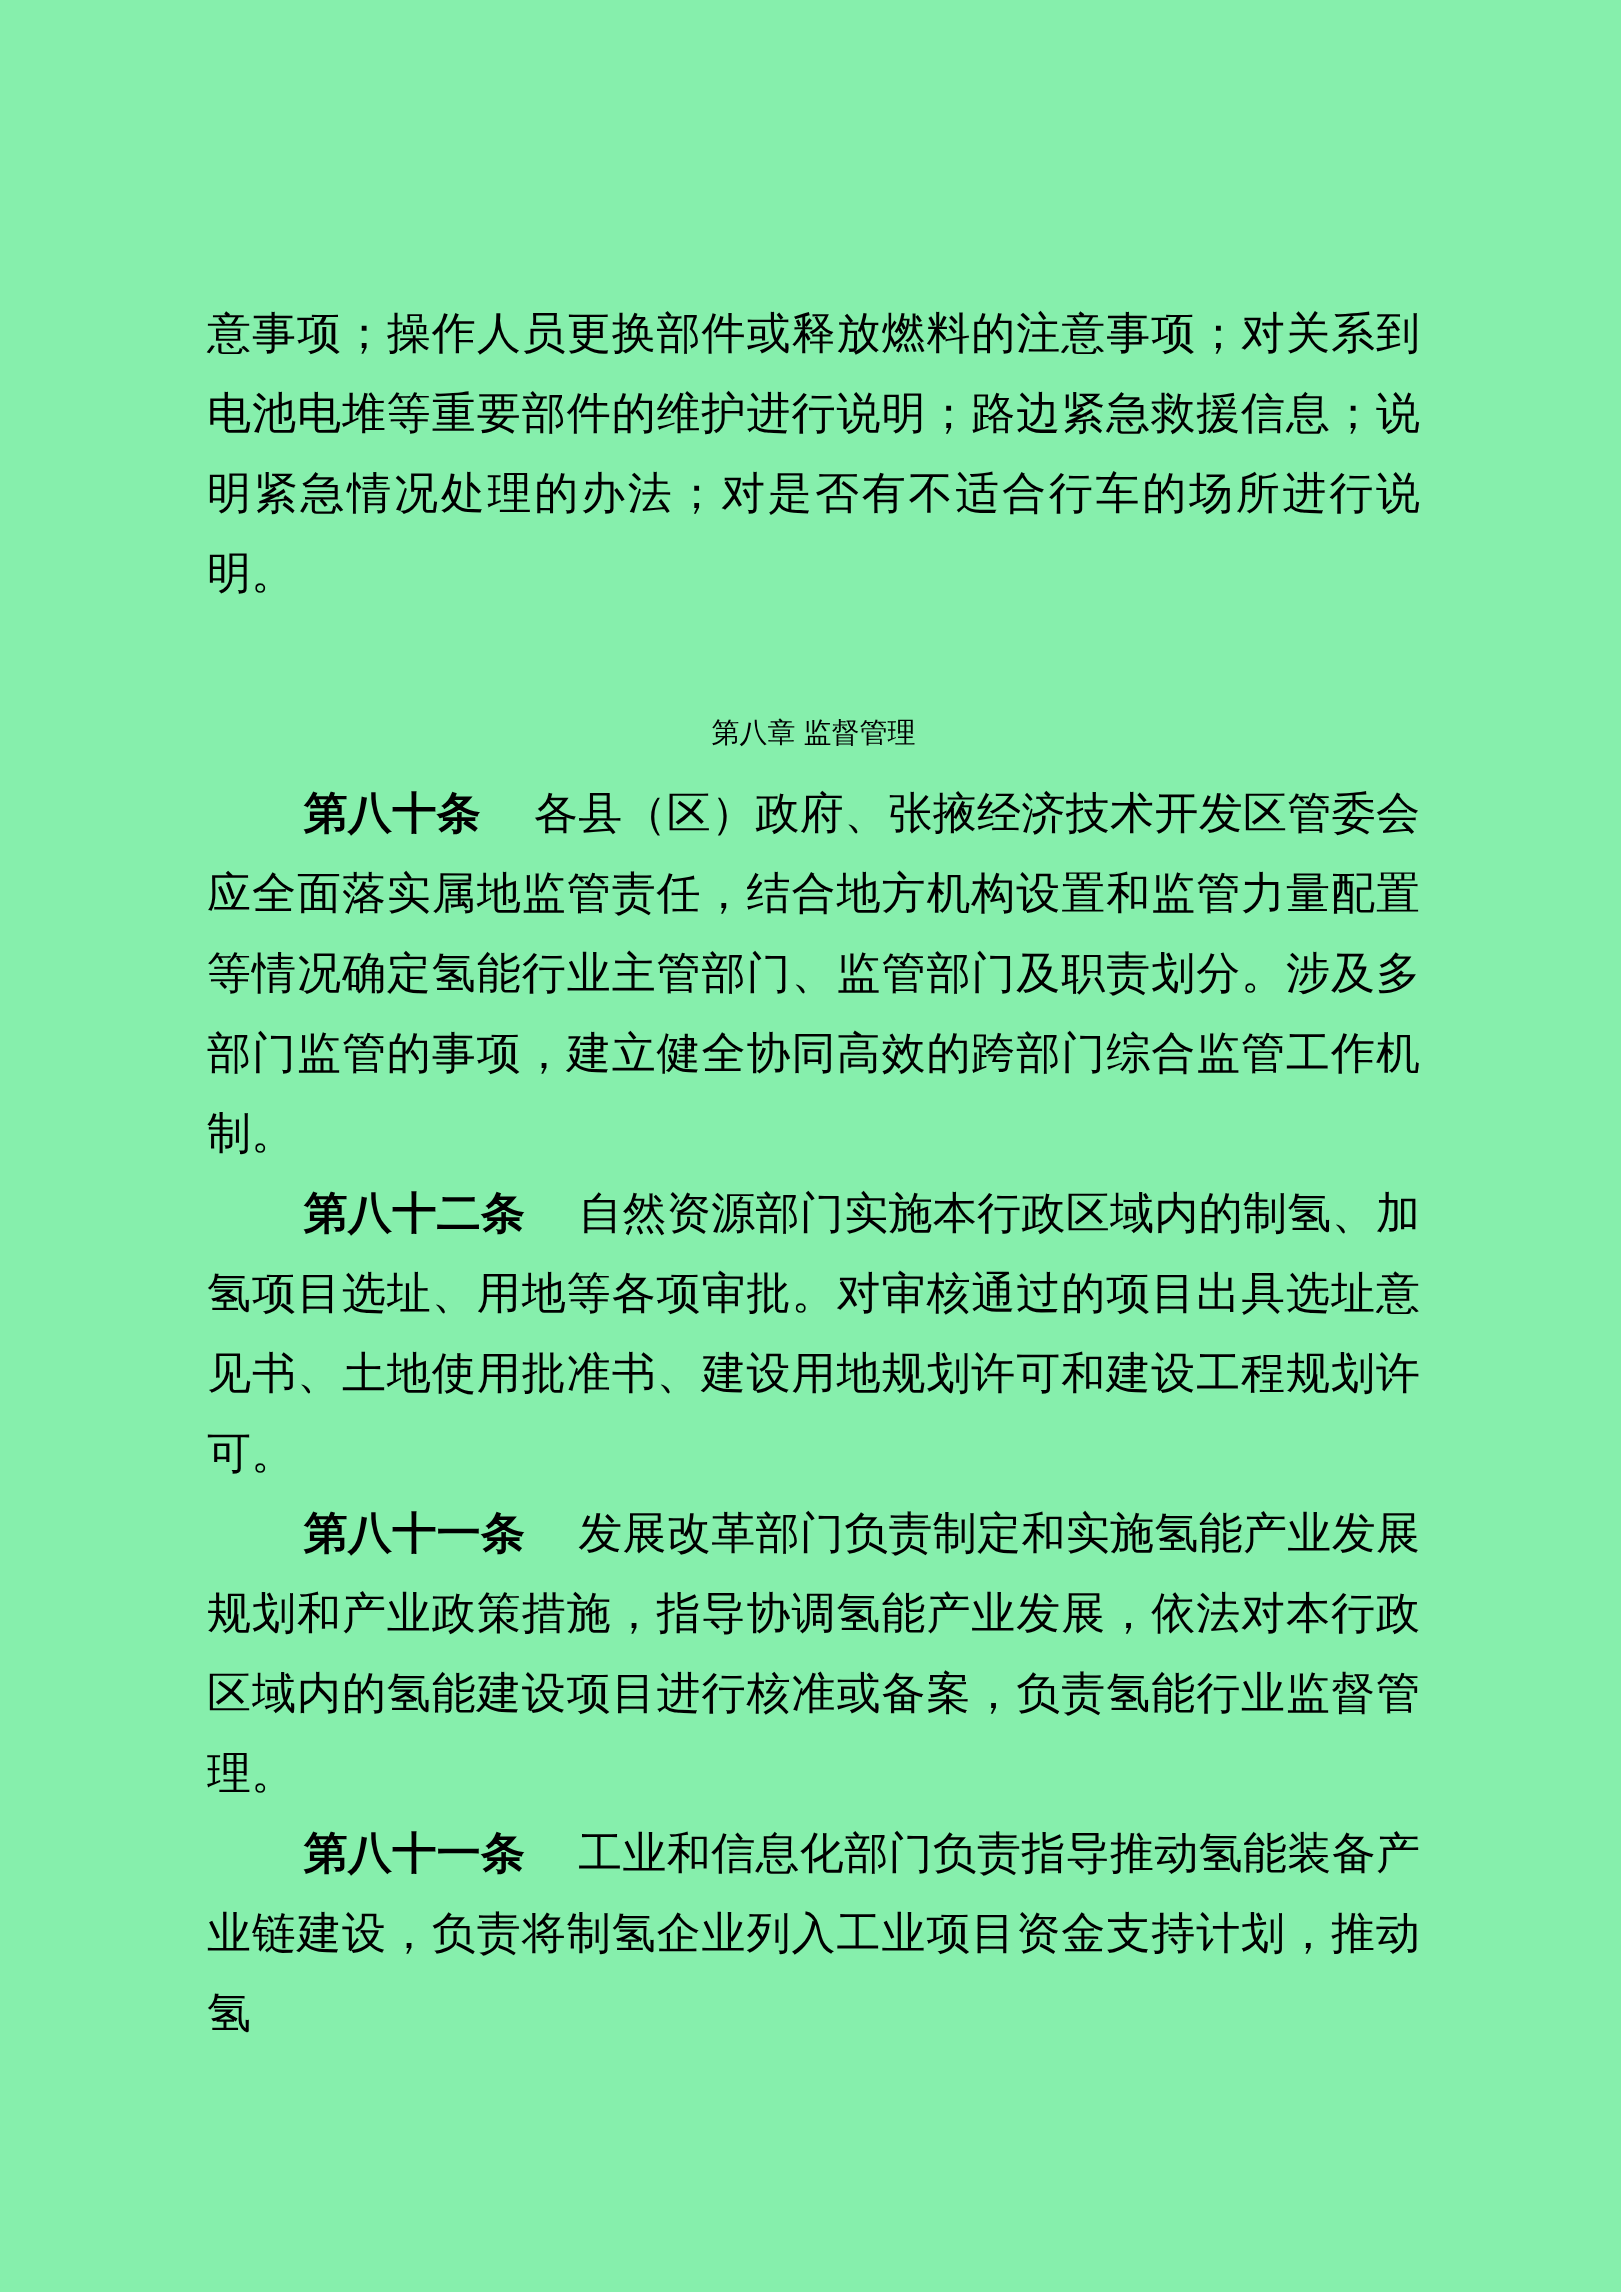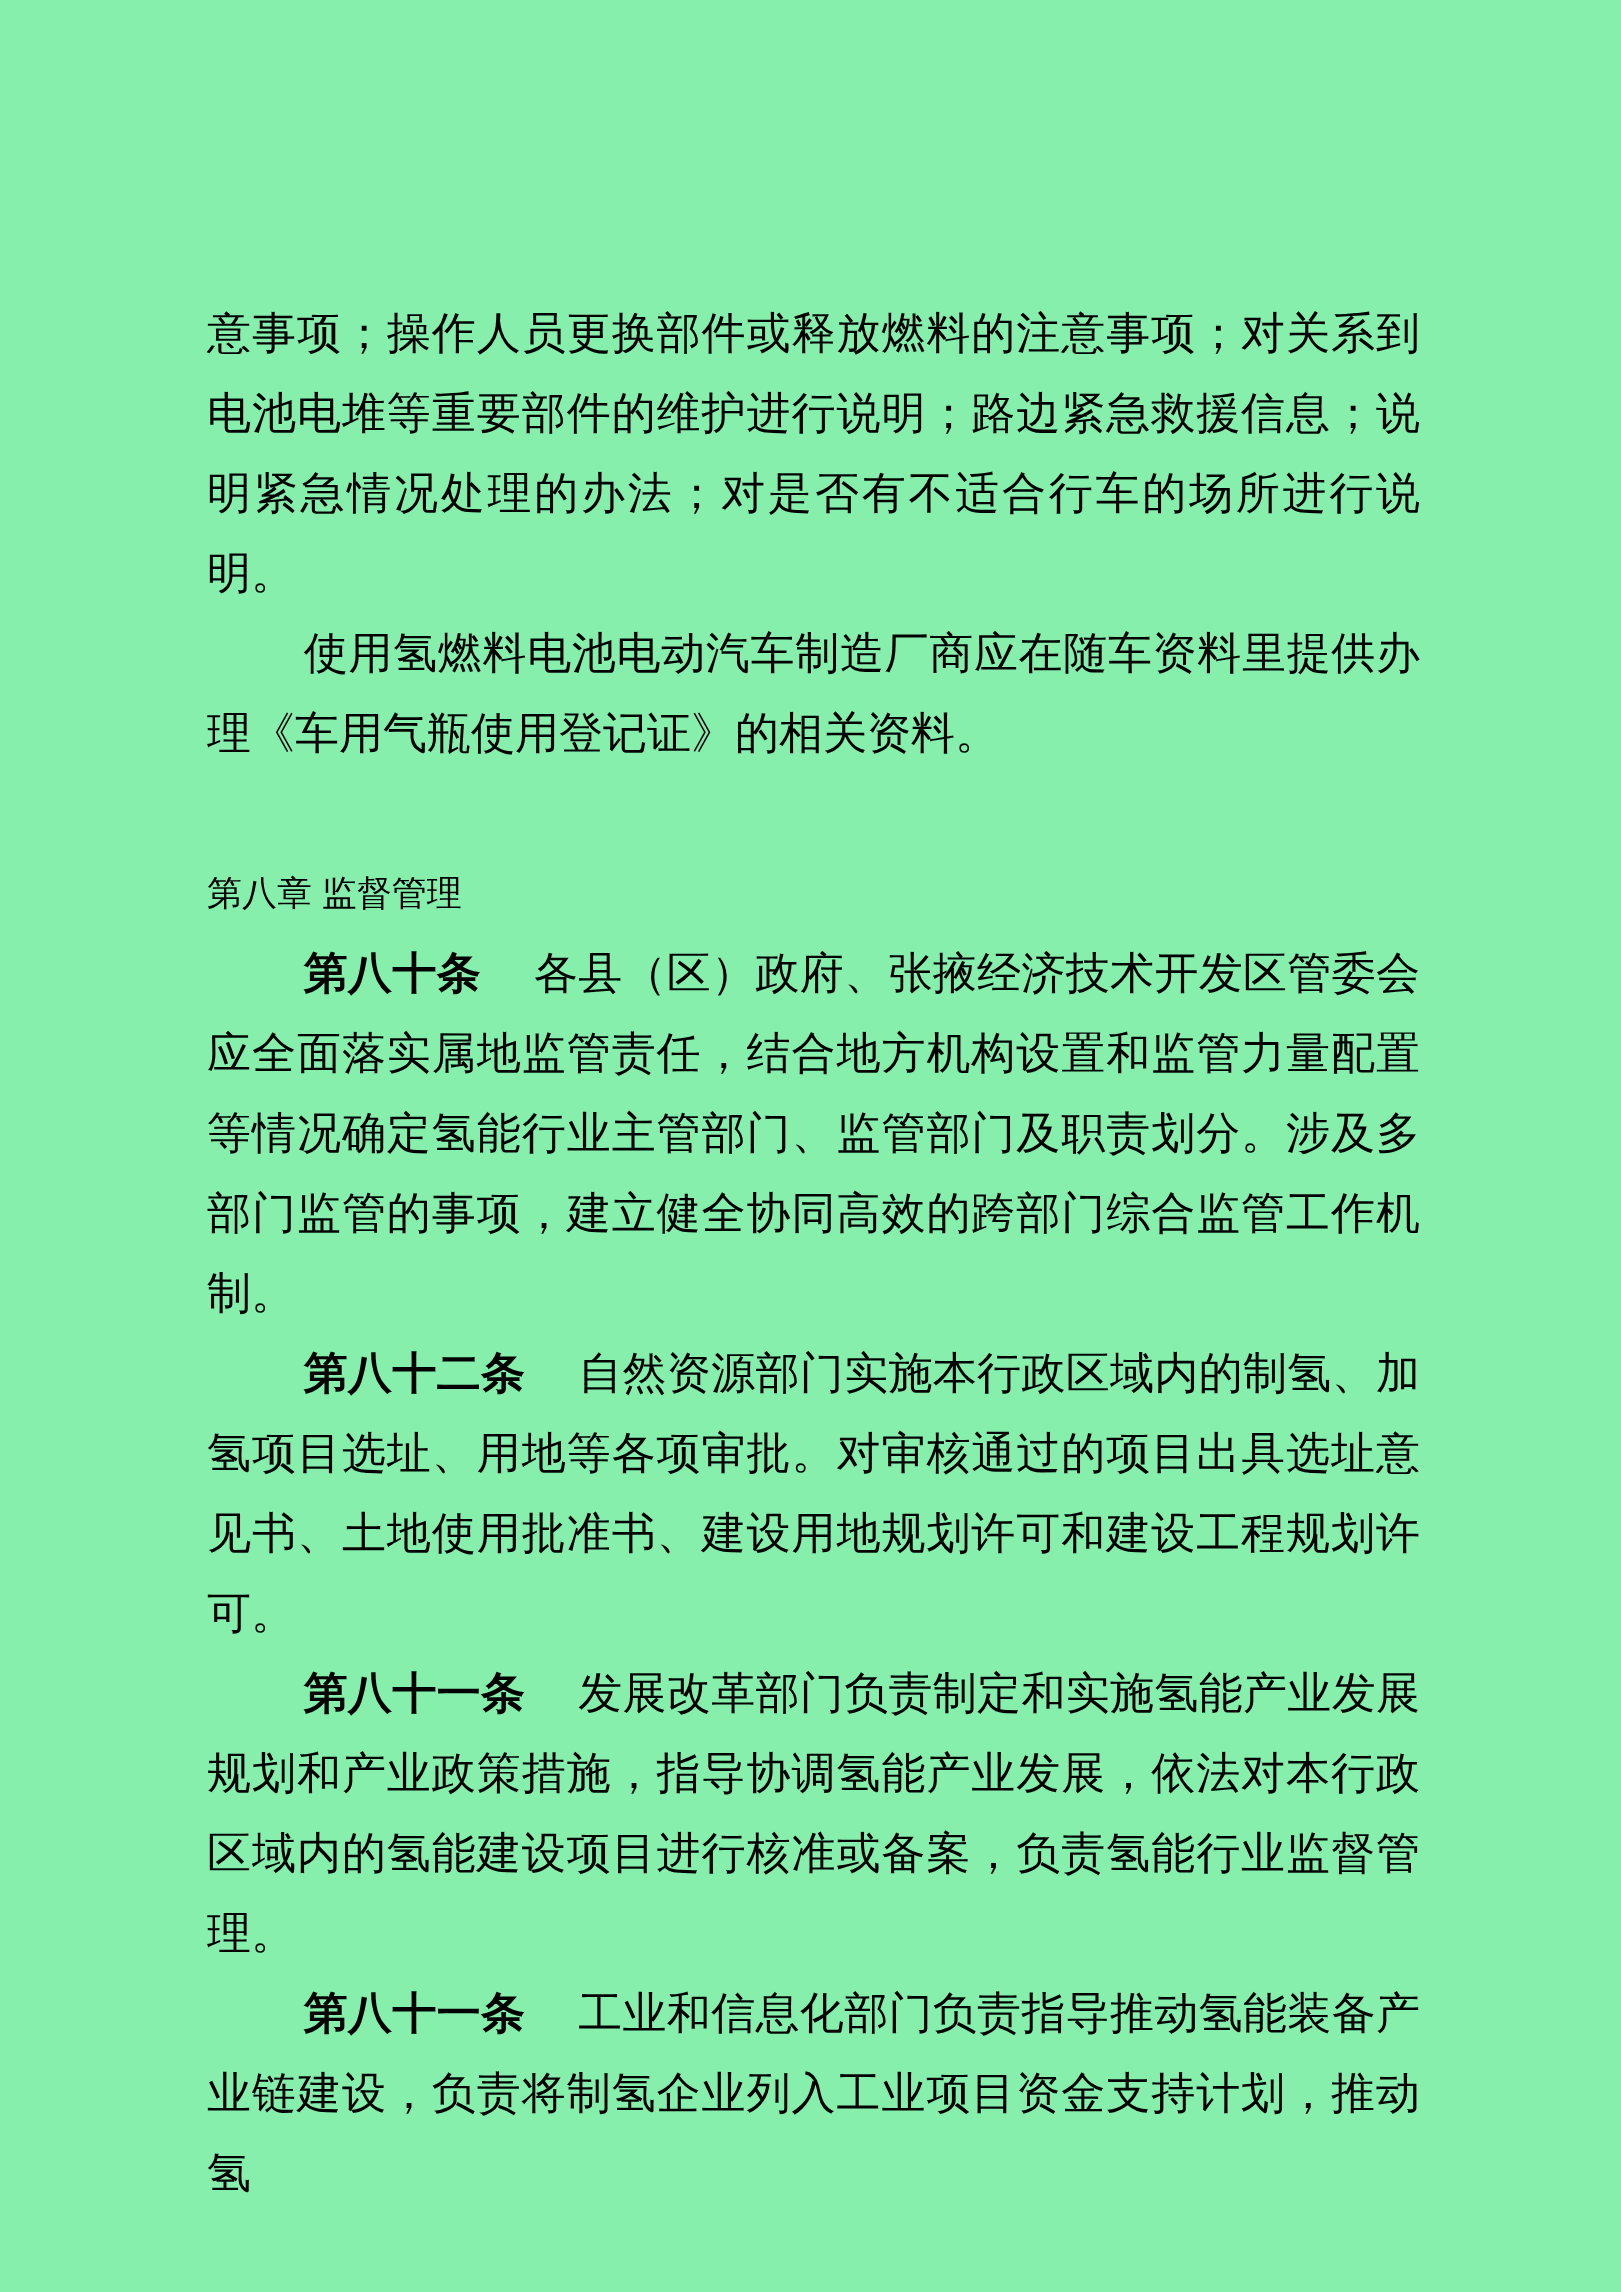--- a/index.html
+++ b/index.html
@@ -23,37 +23,37 @@
   .para {
     text-align: justify;
     text-justify: inter-ideograph;
     margin: 0;
   }
   .para.indent {
     text-indent: 2.2em;
   }
   .chapter-heading {
     margin-top: 80px;
+    text-align: center;
     font-weight: normal;
-    font-size: 35px;
+    font-size: 28px;
     line-height: 80px;
   }
   .article-label {
     font-weight: bold;
     padding-right: 1.2em;
   }
 </style>
 </head>
 <body>
 
 <div class="page">
 
   <p class="para">意事项；操作人员更换部件或释放燃料的注意事项；对关系到电池电堆等重要部件的维护进行说明；路边紧急救援信息；说明紧急情况处理的办法；对是否有不适合行车的场所进行说明。</p>
 
-  <p class="para indent">使用氢燃料电池电动汽车制造厂商应在随车资料里提供办理《车用气瓶使用登记证》的相关资料。</p>
 
   <h2 class="chapter-heading">第八章 监督管理</h2>
 
   <p class="para indent">
     <span class="article-label">第八十条</span><span>各县（区）政府、张掖经济技术开发区管委会应全面落实属地监管责任，结合地方机构设置和监管力量配置等情况确定氢能行业主管部门、监管部门及职责划分。涉及多部门监管的事项，建立健全协同高效的跨部门综合监管工作机制。</span>
   </p>
 
   <p class="para indent">
     <span class="article-label">第八十二条</span><span>自然资源部门实施本行政区域内的制氢、加氢项目选址、用地等各项审批。对审核通过的项目出具选址意见书、土地使用批准书、建设用地规划许可和建设工程规划许可。</span>
   </p>

